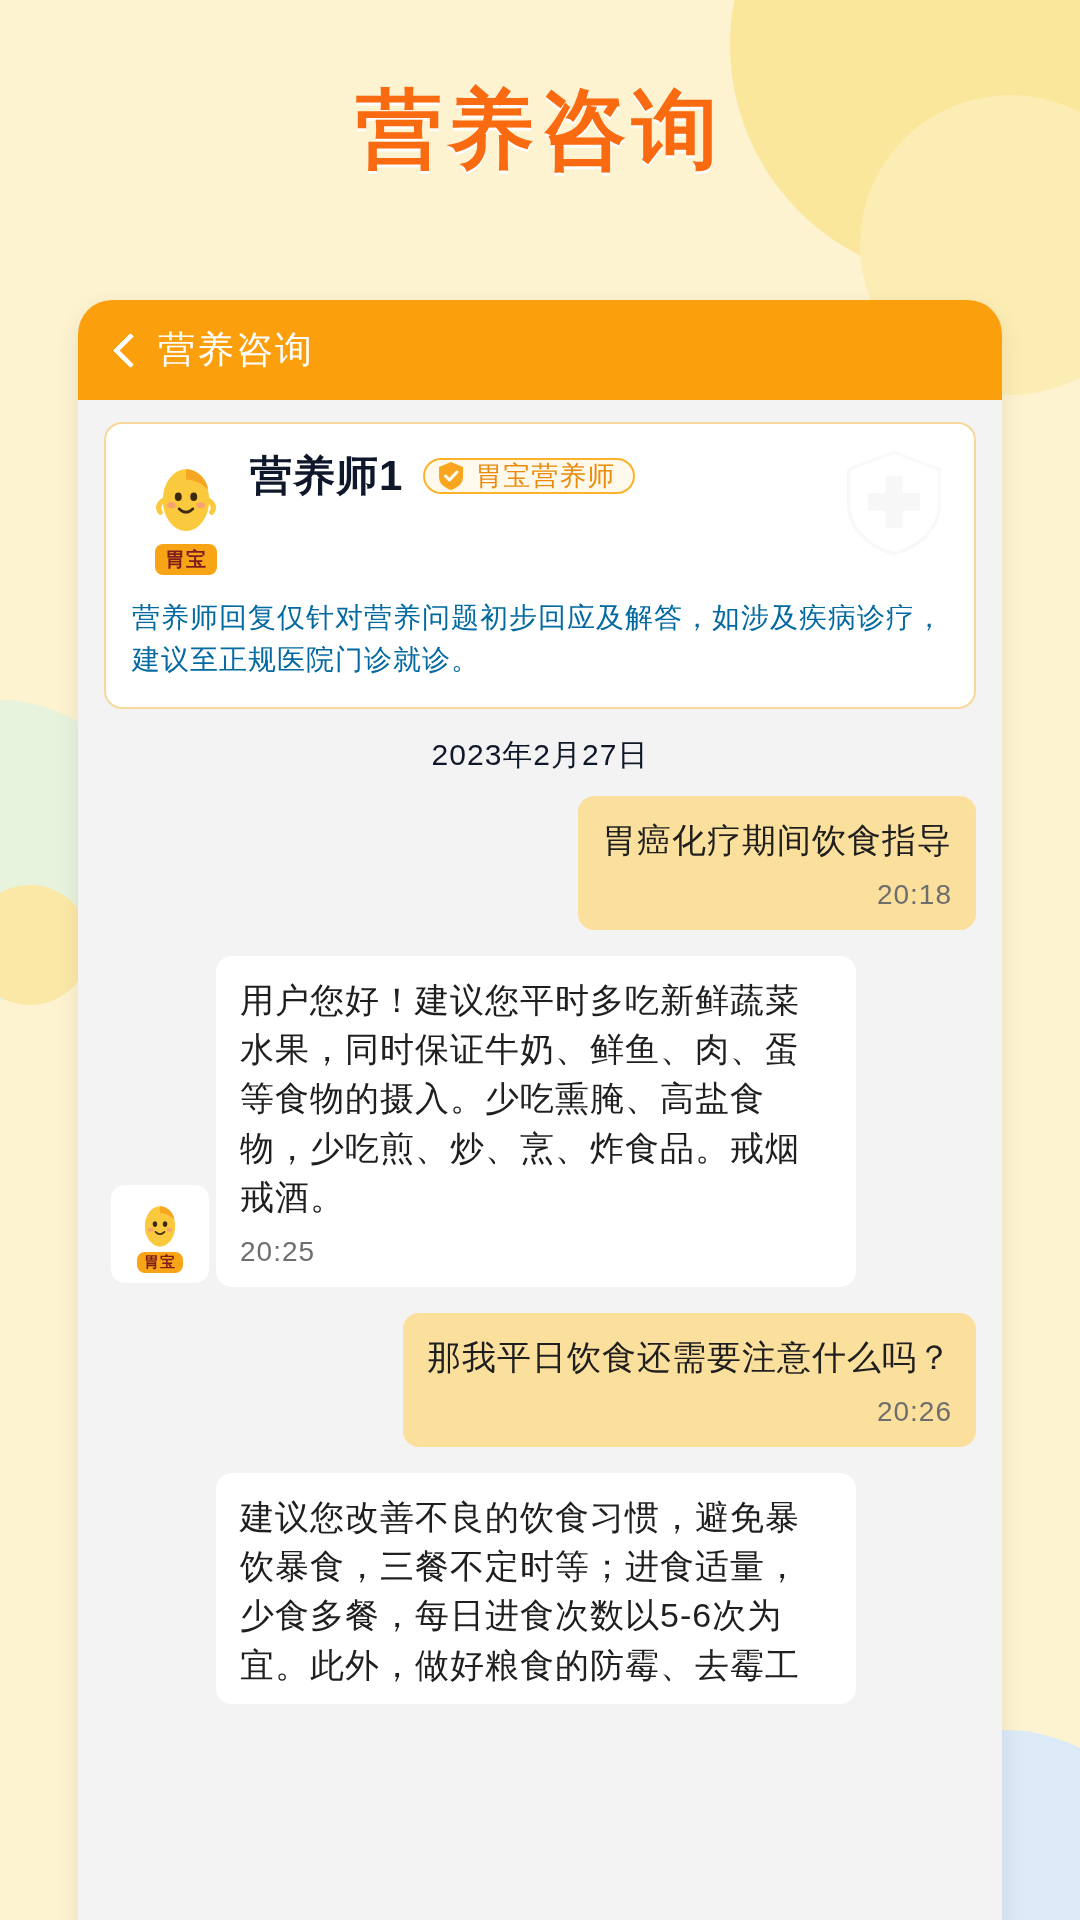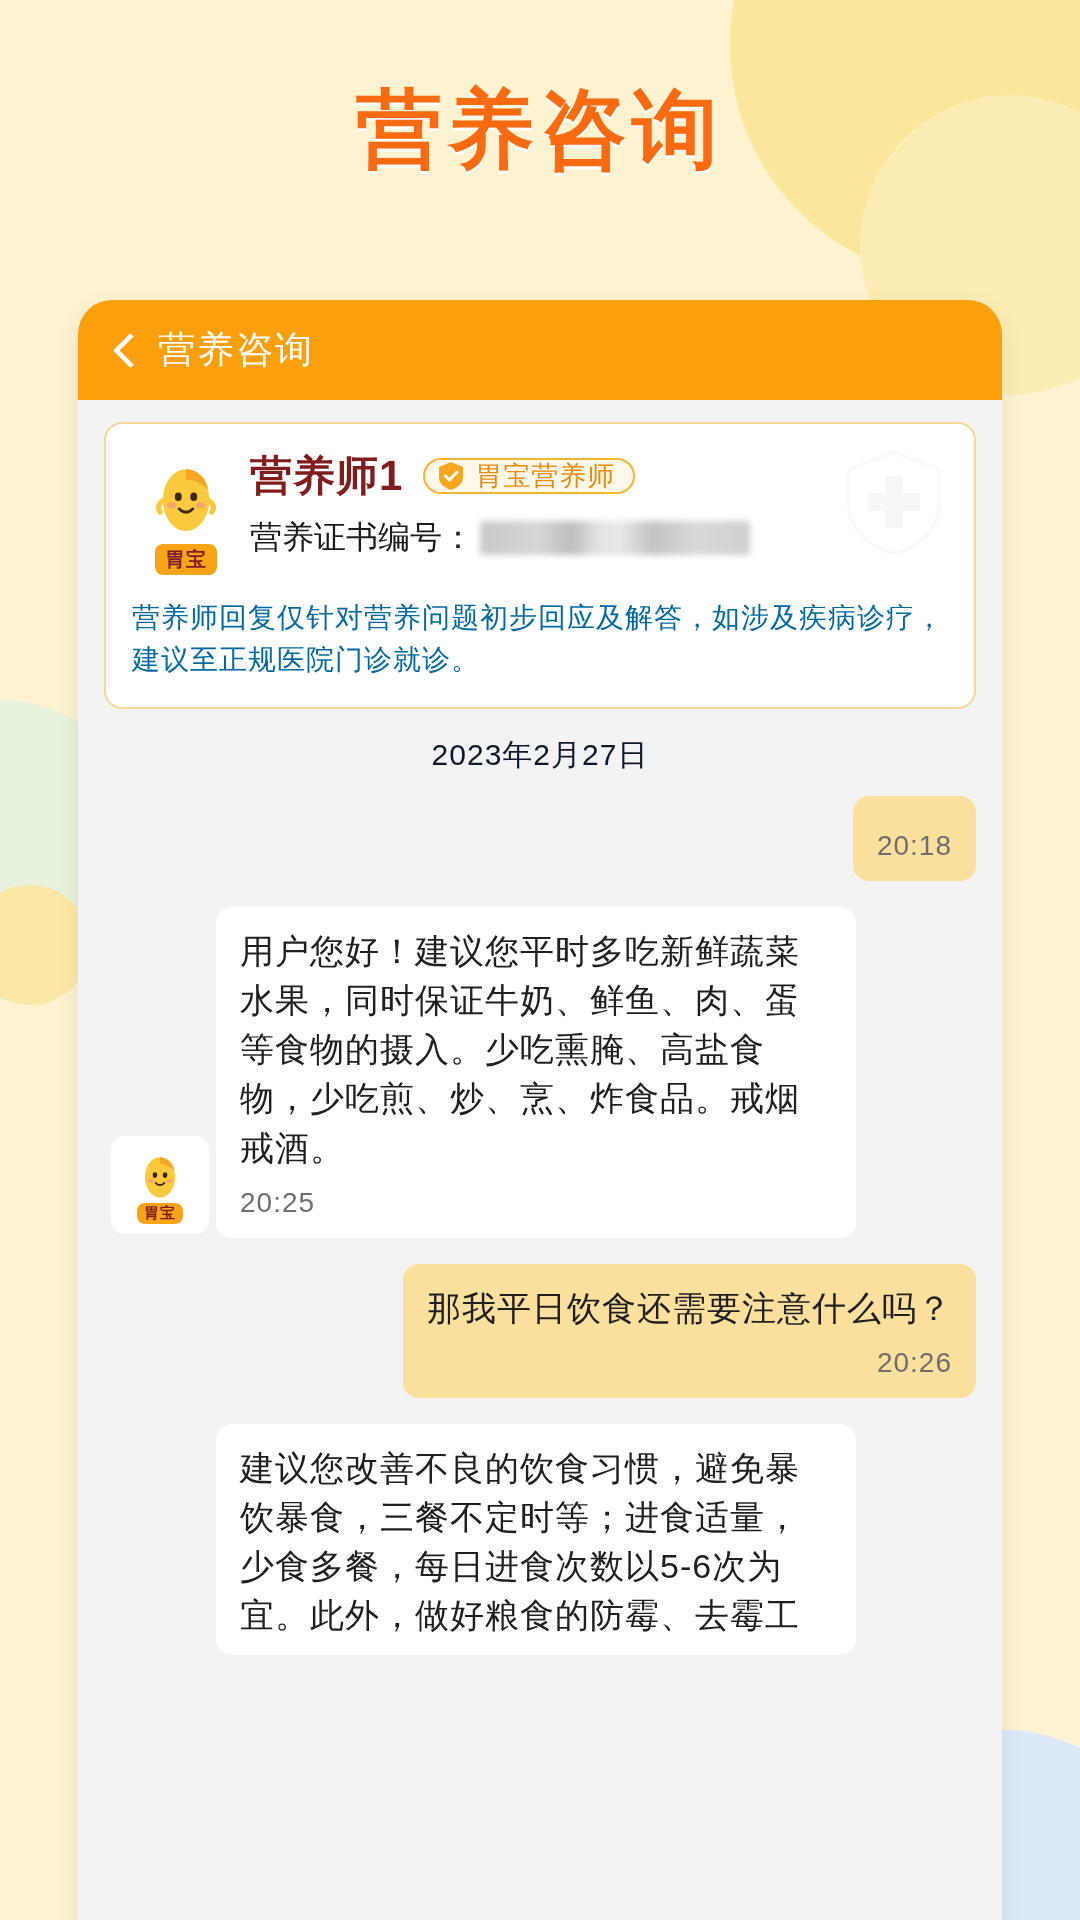--- a/index.html
+++ b/index.html
@@ -144,21 +144,21 @@
     display: inline-block;
     margin-top: 2px;
     font-weight: bold;
     letter-spacing: 1px;
   }
   .info-text { flex: 1; padding-left: 10px; }
   .name-row { display: flex; align-items: center; }
   .doc-name {
     font-size: 42px;
     font-weight: bold;
-    color: #7f1d1d;
+    color: #0f172a;
     letter-spacing: 1px;
   }
   .doc-tag {
     margin-left: 20px;
     border: 2px solid #F9B42B;
     border-radius: 28px;
     height: 36px;
     display: flex;
     align-items: center;
     padding: 0 18px 0 12px;
@@ -305,36 +305,33 @@
           <div class="doc-name">营养师1</div>
           <div class="doc-tag">
             <svg class="shield-icon" viewBox="0 0 28 30">
               <path d="M14 1 L26 6 v10 c0 7-6 11-12 13 C8 27 2 23 2 16 V6 Z" fill="#F9A61E"></path>
               <path d="M8.5 15 l4 4 l7.5 -8" stroke="#fff" stroke-width="3" fill="none" stroke-linecap="round" stroke-linejoin="round"></path>
             </svg>
             <span class="doc-tag-label">胃宝营养师</span>
           </div>
         </div>
 
-        <div class="cert-row">
-          <span class="cert-label">营养证书编号：</span>
-          <span class="cert-blur"></span>
-        </div>
       </div>
     </div>
 
     <div class="disclaimer">营养师回复仅针对营养问题初步回应及解答，如涉及疾病诊疗，建议至正规医院门诊就诊。</div>
   </div>
 
   <div class="chat-body">
 
     <div class="date-divider">2023年2月27日</div>
 
     <div class="msg-row right">
       <div class="bubble user">
+        <span>胃癌化疗期间饮食指导</span>
         <span class="time">20:18</span>
       </div>
     </div>
 
 
     <div class="msg-row left">
       <div class="left-avatar">
         <div class="left-avatar-inner">
           <svg class="mascot" viewBox="0 0 100 100">
             <ellipse cx="50" cy="56" rx="27" ry="36" fill="#FBC93D"></ellipse>

